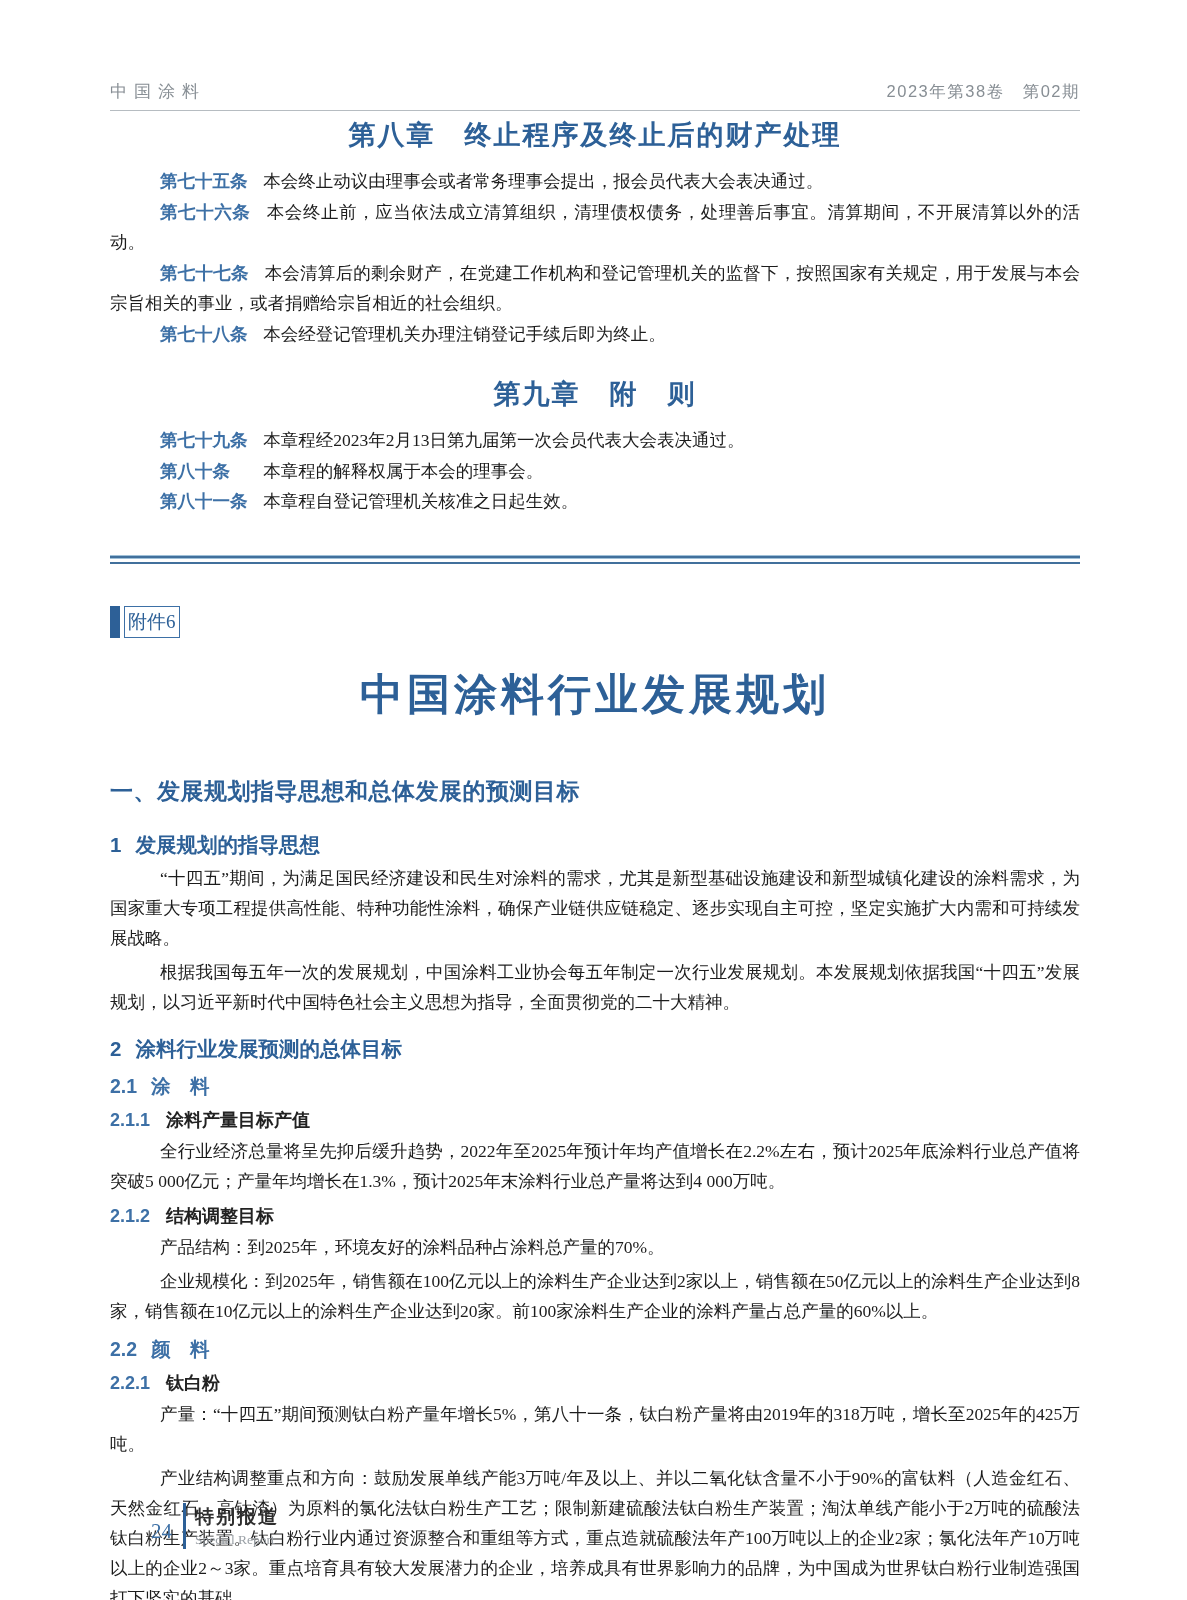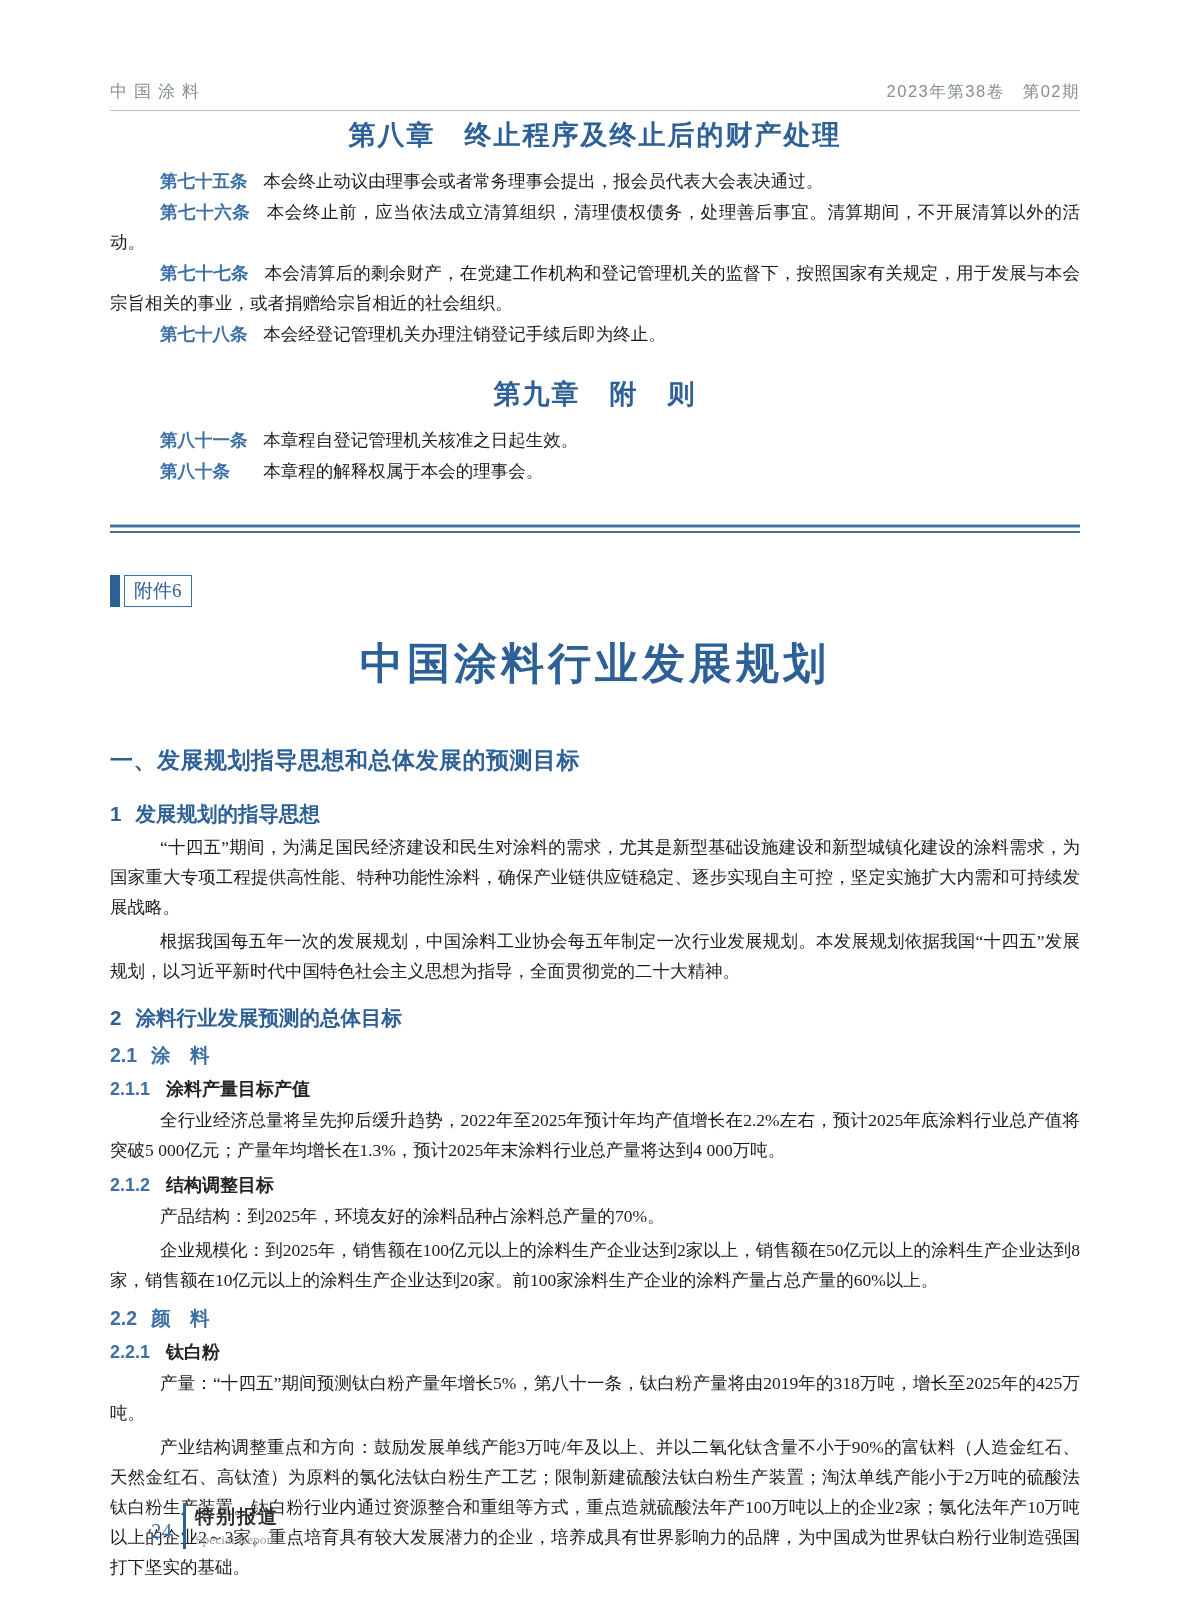--- a/index.html
+++ b/index.html
@@ -56,21 +56,21 @@
   .divider { margin-top:38px; }
   .divider .bar1 { height:4px; background:#41709c; border-top:1px solid #9fc0d8; border-bottom:1px solid #9fc0d8; }
   .divider .gap  { height:3px; background:#ffffff; }
   .divider .bar2 { height:2px; background:#41709c; }
 
   
   .attach { margin-top:42px; display:flex; align-items:stretch; height:32px; }
   .attach .tick { width:10px; background:#2d6097; }
   .attach .box {
     margin-left:4px; border:1px solid #3d70a6;
-    display:flex; align-items:center; padding:0 9px;
+    display:flex; align-items:center; padding:0 3px;
     font-size:19px; color:#2d6097;
     font-family:"Liberation Serif","DejaVu Serif",serif;
   }
 
   
   .doc-title {
     margin-top:28px; text-align:center;
     font-family:Liberation Serif, serif;
     font-weight:bold; font-size:43px; color:#2d6097;
     letter-spacing:4px;
@@ -143,22 +143,23 @@
     <h1 class="chapter-title ch8">第八章　终止程序及终止后的财产处理</h1>
     <div class="articles">
       <p><span class="art-num">第七十五条</span><span class="art-gap"></span><span>本会终止动议由理事会或者常务理事会提出，报会员代表大会表决通过。</span></p>
       <p><span class="art-num">第七十六条</span><span class="art-gap"></span><span>本会终止前，应当依法成立清算组织，清理债权债务，处理善后事宜。清算期间，不开展清算以外的活动。</span></p>
       <p><span class="art-num">第七十七条</span><span class="art-gap"></span><span>本会清算后的剩余财产，在党建工作机构和登记管理机关的监督下，按照国家有关规定，用于发展与本会宗旨相关的事业，或者捐赠给宗旨相近的社会组织。</span></p>
       <p><span class="art-num">第七十八条</span><span class="art-gap"></span><span>本会经登记管理机关办理注销登记手续后即为终止。</span></p>
     </div>
 
     <h1 class="chapter-title ch9">第九章　附　则</h1>
     <div class="articles">
+      <p><span class="art-num">第七十九条</span><span class="art-gap"></span><span>本章程经2023年2月13日第九届第一次会员代表大会表决通过。</span></p>
+      <p><span class="art-num num-w4">第八十条</span><span class="art-gap"></span><span>本章程的解释权属于本会的理事会。</span></p>
       <p><span class="art-num">第八十一条</span><span class="art-gap"></span><span>本章程自登记管理机关核准之日起生效。</span></p>
-      <p><span class="art-num num-w4">第八十条</span><span class="art-gap"></span><span>本章程的解释权属于本会的理事会。</span></p>
     </div>
 
     <div class="divider">
       <div class="bar1"></div>
         <div class="gap"></div>
         <div class="bar2"></div>
     </div>
 
     <div class="attach">
       <div class="tick"></div>

